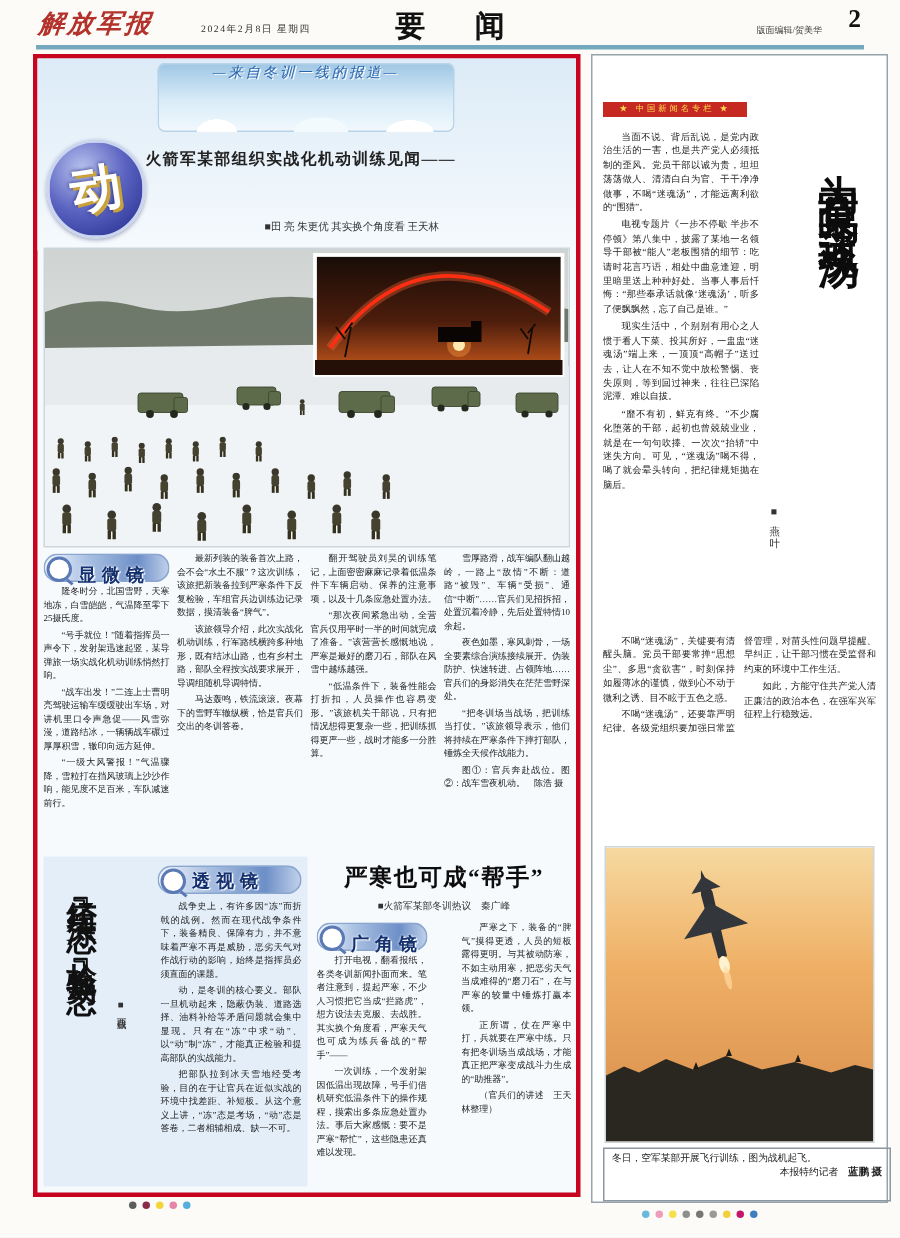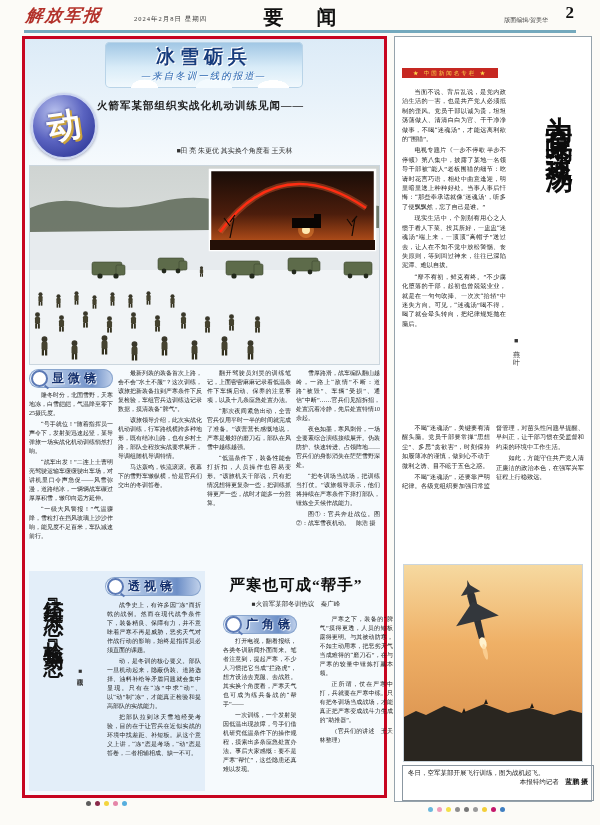--- a/index.html
+++ b/index.html
@@ -33,38 +33,38 @@
   .dong-char{font-size:34px;font-weight:bold;color:#fff;text-shadow:2px 2px 0 #caa23c,0 0 3px #1b2370;transform:rotate(-8deg);}
   .kicker{position:absolute;left:72px;top:60px;right:4px;font-size:10.5px;font-weight:bold;color:#222;letter-spacing:1px;}
   .headline{position:absolute;left:62px;top:75px;right:2px;text-align:center;font-size:23px;font-weight:bold;color:#0d0d0d;letter-spacing:2px;white-space:nowrap;}
   .byline{position:absolute;left:62px;top:107px;right:2px;text-align:center;font-size:7px;color:#333;}
 
   .photo-wrap{position:absolute;left:5px;top:127px;width:349px;height:198px;background:#fff;box-shadow:0 0 0 1px #cbd6de;}
   .photo-wrap svg{display:block;}
 
   .feature-cols{position:absolute;left:4px;top:330px;width:351px;height:198px;display:flex;gap:5px;}
   .fcol{flex:1;overflow:hidden;font-size:6px;line-height:9px;color:#222;text-align:justify;}
-  .lens-banner{height:19px;border-radius:10px;background:linear-gradient(90deg,#f4f9ff,#a9c0e2 35%,#6d8fc7 75%,#c3d3ec);display:flex;align-items:center;margin-bottom:3px;box-shadow:0 0 0 1px #8aa6ce inset;}
+  .lens-banner{height:19px;border-radius:10px;background:linear-gradient(90deg,#f4f9ff,#a9c0e2 35%,#6d8fc7 75%,#c3d3ec);display:flex;align-items:flex-end;margin-bottom:3px;box-shadow:0 0 0 1px #8aa6ce inset;}
   .lens-icon{width:13px;height:13px;border-radius:50%;background:#fff;border:2px solid #5b79b5;margin:0 4px 0 2px;position:relative;flex:none;}
   .lens-icon:after{content:"";position:absolute;right:-3px;bottom:-3px;width:5px;height:2px;background:#5b79b5;transform:rotate(40deg);}
   .lens-text{font-size:12px;font-weight:bold;color:#14306e;letter-spacing:4px;text-shadow:0 0 2px #fff,1px 1px 0 #e8f1fb;white-space:nowrap;}
 
   
   .bl-block{position:absolute;left:4px;top:532px;width:176px;height:220px;background:#e3eef9;}
   .v-head{writing-mode:vertical-rl;text-orientation:upright;font-weight:bold;color:#111;}
   .bl-head{position:absolute;left:12px;top:14px;height:198px;font-size:20px;letter-spacing:3px;}
   .bl-byline{position:absolute;left:46px;top:96px;writing-mode:vertical-rl;text-orientation:upright;font-size:6.5px;color:#333;}
   .bl-banner{position:absolute;left:76px;top:6px;width:96px;}
   .bl-text{position:absolute;left:78px;top:30px;width:94px;height:184px;overflow:hidden;font-size:6px;line-height:9px;text-align:justify;color:#222;}
 
   
   .bm-block{position:absolute;left:186px;top:532px;width:170px;height:220px;}
   .bm-head{position:absolute;left:0;top:4px;width:100%;text-align:center;font-size:15.5px;font-weight:bold;color:#0d0d0d;letter-spacing:1px;white-space:nowrap;}
   .bm-byline{position:absolute;left:0;top:29px;width:100%;text-align:center;font-size:6.5px;color:#333;}
-  .bm-cols{position:absolute;left:12px;top:44px;width:170px;height:172px;display:flex;gap:23px;}
+  .bm-cols{position:absolute;left:0;top:44px;width:170px;height:172px;display:flex;gap:23px;}
   .bm-col{flex:1;overflow:hidden;font-size:6px;line-height:9px;text-align:justify;color:#222;}
 
   
   .right-box{left:394px;top:36px;width:196px;height:764px;border:1px solid #96a3ac;background:#fff;}
   .qj-banner{position:absolute;left:7px;top:5px;width:96px;height:26px;background:linear-gradient(180deg,#fff6ee,#ffe3c4);overflow:hidden;display:flex;align-items:center;justify-content:center;}
   .qj-flag{position:absolute;left:-6px;top:-4px;width:110px;height:20px;background:linear-gradient(100deg,#e23b1c,#f08030 60%,#f8c35a);border-radius:0 0 60% 30%/0 0 100% 60%;transform:rotate(-4deg);opacity:.9;}
   .qj-text{position:relative;font-size:15px;font-weight:bold;color:#c8130e;letter-spacing:1px;text-shadow:1px 1px 0 #ffd76e,-1px -1px 0 #ffe9a0,0 0 2px #fff;}
   .qj-strip{position:absolute;left:7px;top:31px;width:96px;height:10px;background:#c62822;color:#ffd84d;font-size:5.5px;letter-spacing:2px;text-align:center;line-height:10px;}
   .forum-col{position:absolute;left:7px;top:50px;width:104px;height:330px;overflow:hidden;font-size:6.2px;line-height:9.4px;text-align:justify;color:#222;}
   .forum-vh{position:absolute;right:14px;top:58px;height:420px;writing-mode:vertical-rl;text-orientation:upright;font-size:27px;font-weight:bold;color:#0c0c0c;letter-spacing:7px;}
@@ -91,21 +91,20 @@
   <div class="abs htitle">要  闻</div>
   <div class="abs heditor">版面编辑/贺美华</div>
   <div class="abs hpage">2</div>
   <div class="abs hrule"></div>
 
   <div class="abs red-box">
     <div class="feature-top"></div>
 
     <div class="ice-banner">
       <div class="peaks"></div>
-      <div class="ice-title">冰雪砺兵</div>
       <div class="ice-sub">—来自冬训一线的报道—</div>
     </div>
 
     <div class="dong-logo">
       <span class="dong-char">动</span>
     </div>
 
     <div class="kicker">火箭军某部组织实战化机动训练见闻——</div>
     <div class="byline">■田 亮  朱更优  其实换个角度看  王天林</div>
 

